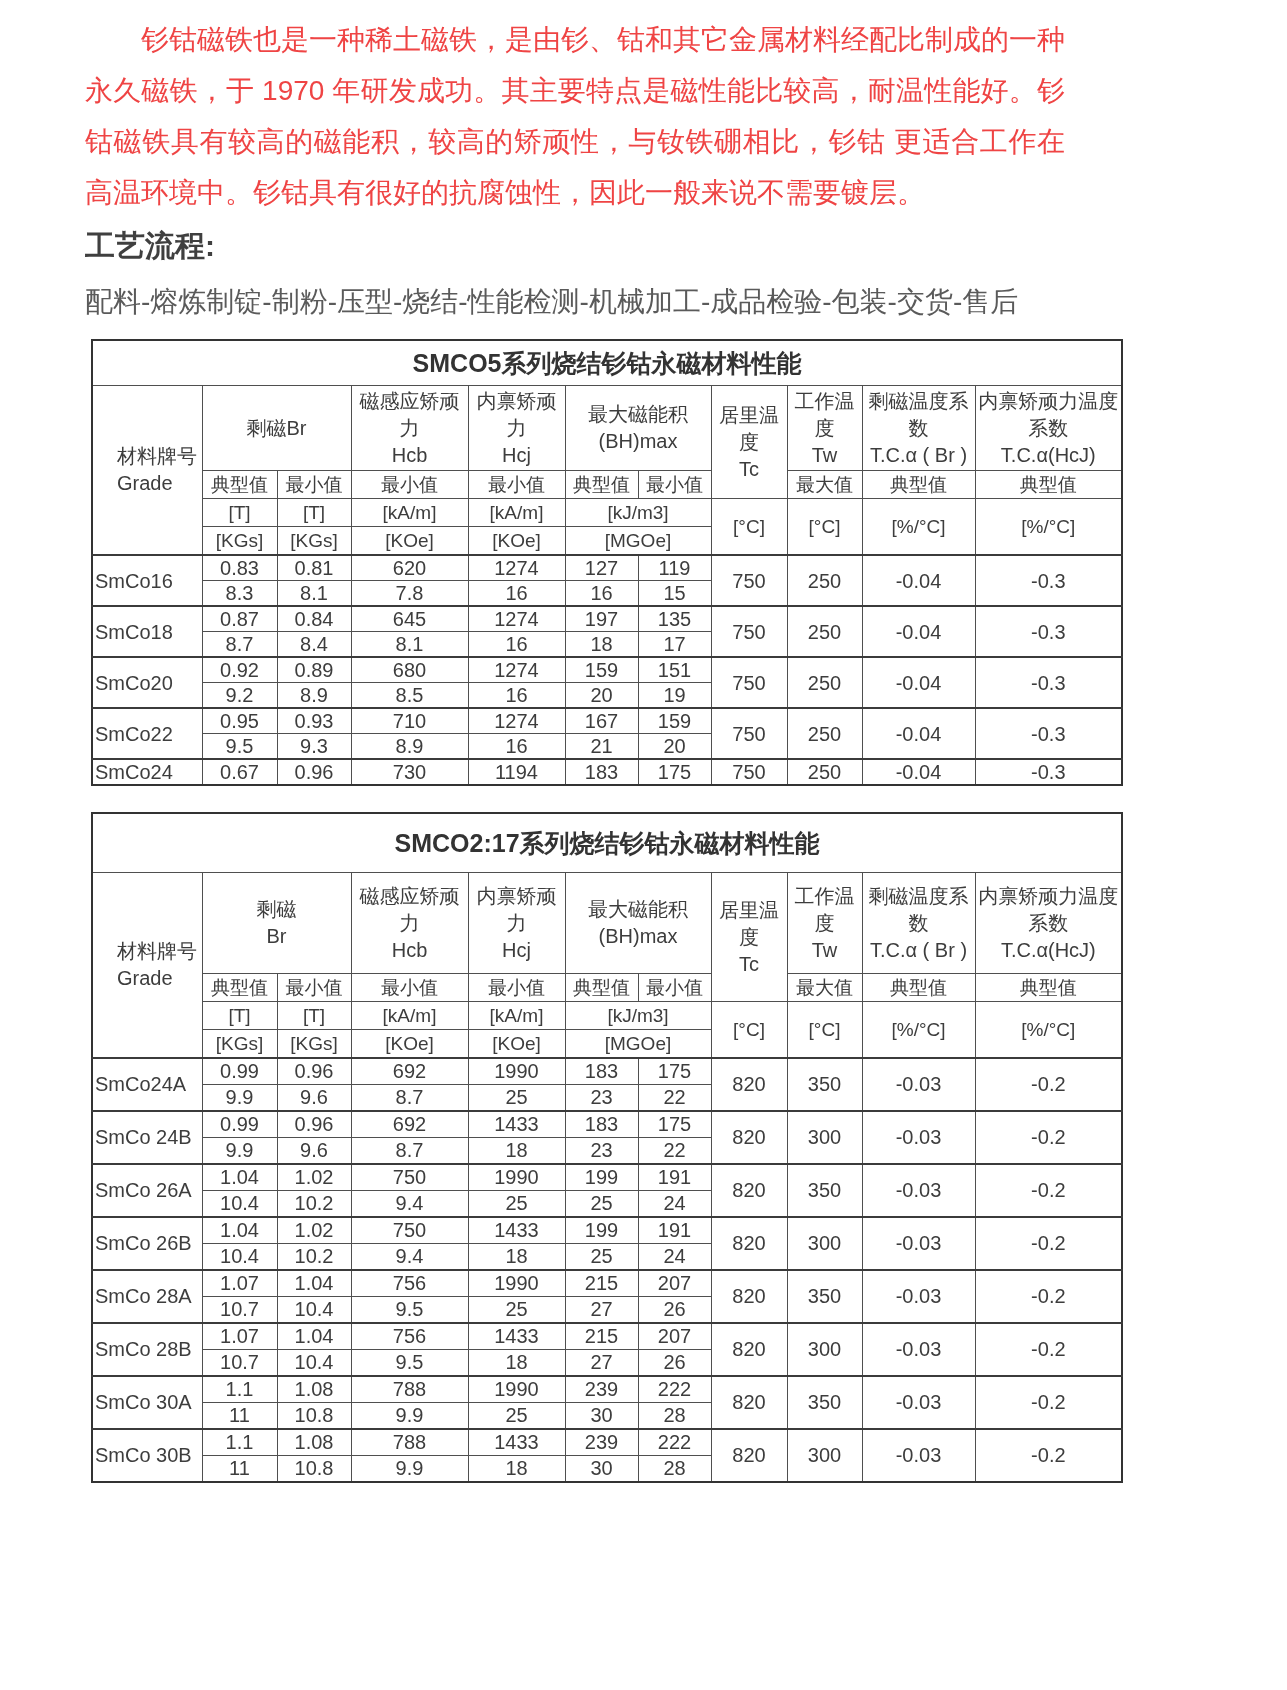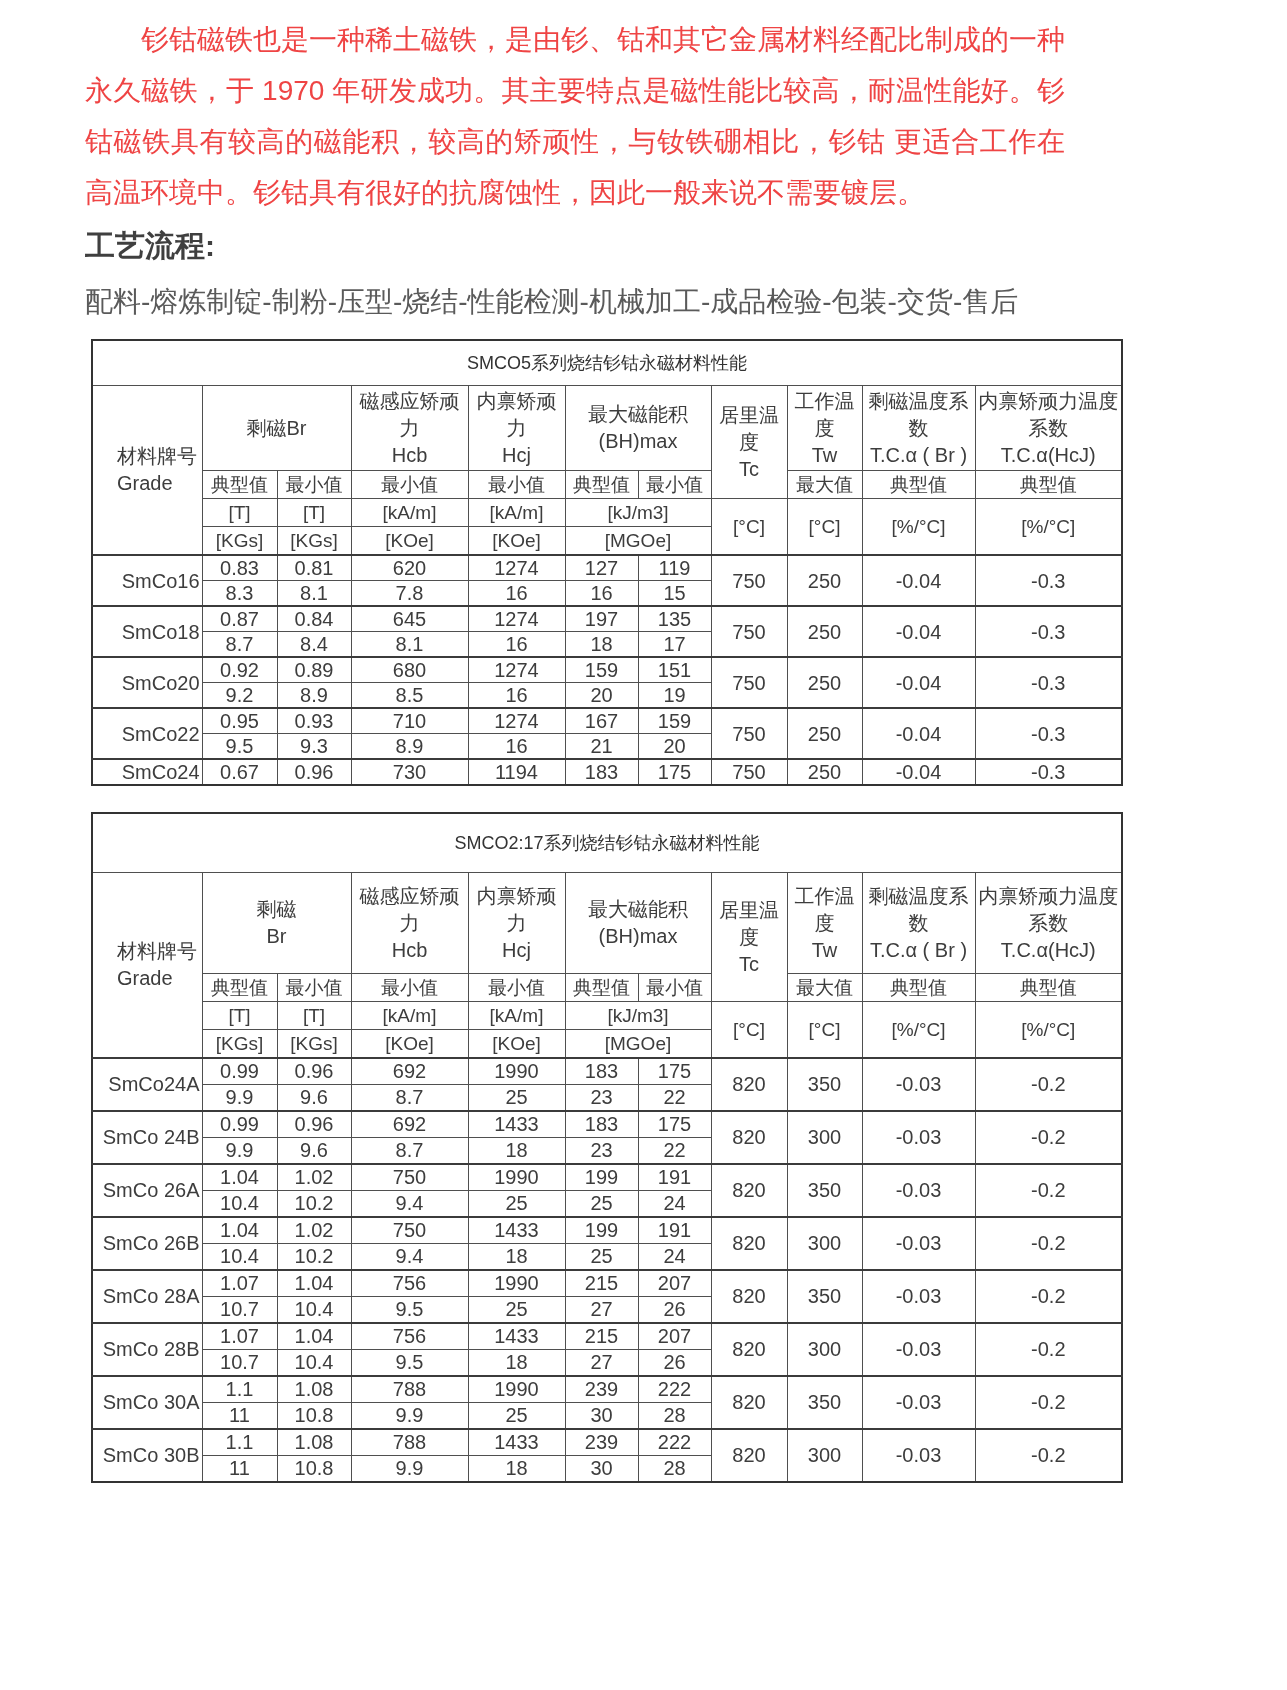--- a/index.html
+++ b/index.html
@@ -29,31 +29,31 @@
     border:2px solid #333333;
     color:#3d3d3d;background:#ffffff;
   }
   .spec-table th,.spec-table td{
     border:1px solid #4f4f4f;
     text-align:center;vertical-align:middle;
     padding:0 2px;font-weight:normal;
     overflow:hidden;
   }
   .spec-table tr.title-row th{
-    height:44px;font-size:18px;font-weight:normal;color:#333333;
+    height:44px;font-size:25px;font-weight:bold;color:#333333;
   }
   .table-2 tr.title-row th{height:58px;}
   .spec-table tr.h1 th{height:84px;font-size:20px;line-height:27px;}
   .table-2 tr.h1 th{height:100px;}
   .spec-table tr.sub th{height:27px;font-size:19px;}
   .spec-table tr.unit th{height:27px;font-size:19px;}
   .spec-table th.grade-th{text-align:left;padding-left:24px;font-size:20px;}
   .spec-table tbody td{height:24px;font-size:20px;line-height:24px;}
   .table-2 tbody td{height:25px;line-height:25px;}
-  .spec-table td.grade-cell{text-align:right;}
+  .spec-table td.grade-cell{text-align:left;}
   .spec-table tr.row-top td{border-top:2px solid #3b3b3b;}
   .spec-table tr.row-bottom td{border-top:1px solid #6a6a6a;}
 
   
   col.c1{width:110px;} col.c2{width:75px;}  col.c3{width:74px;}
   col.c4{width:117px;} col.c5{width:97px;}  col.c6{width:73px;}
   col.c7{width:73px;}  col.c8{width:76px;}  col.c9{width:75px;}
   col.c10{width:113px;} col.c11{width:147px;}
 </style>
 </head>

